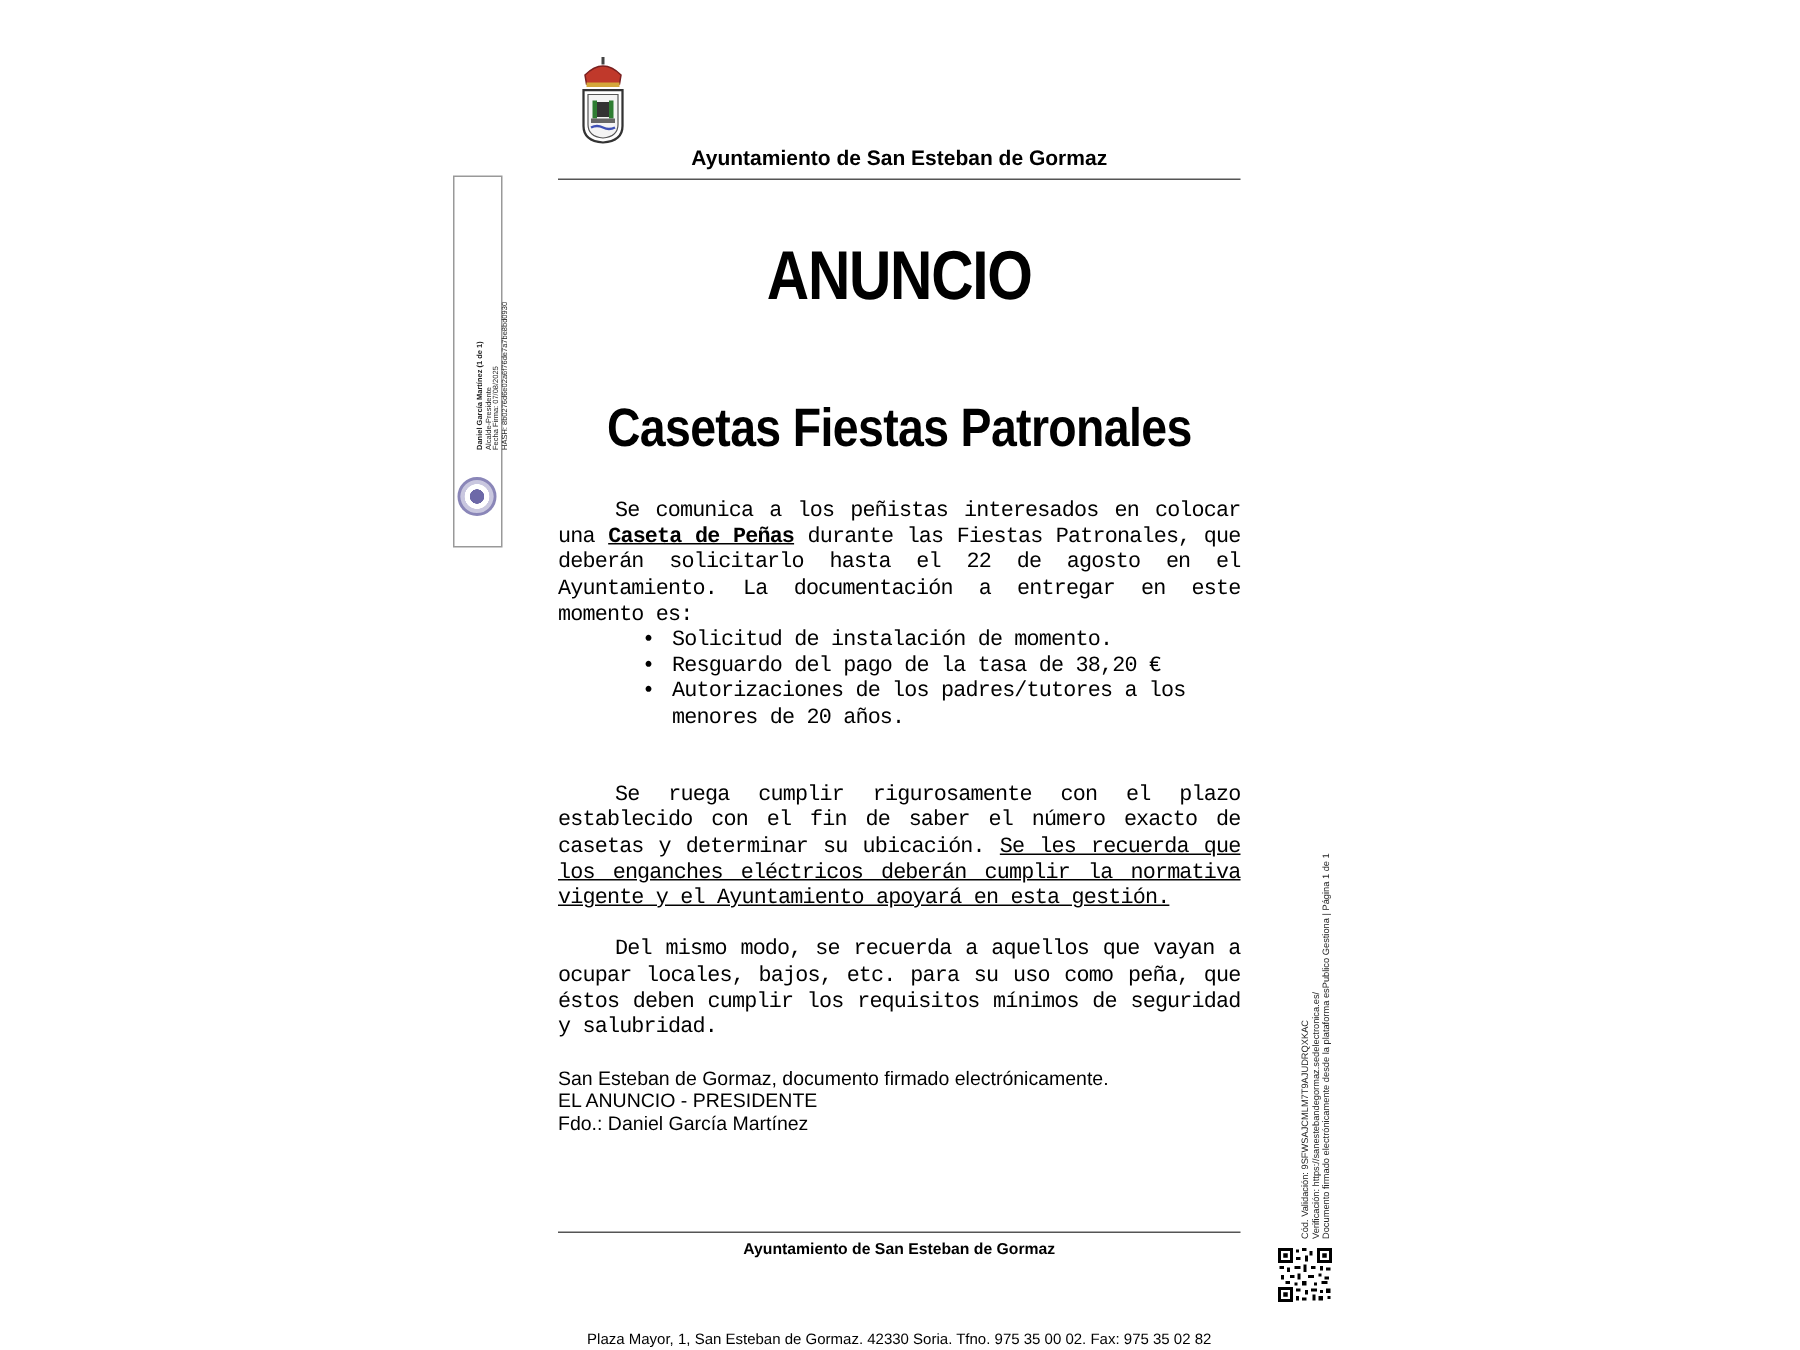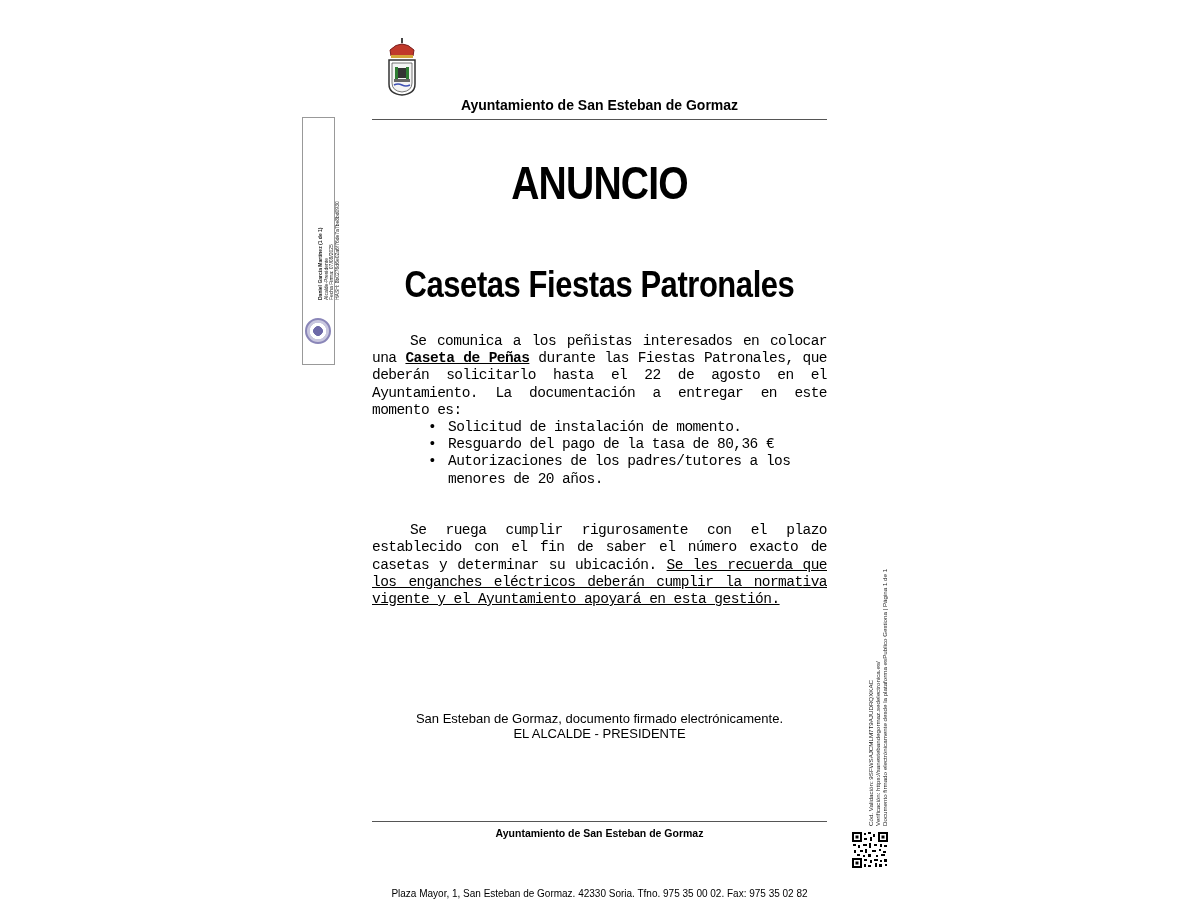--- a/index.html
+++ b/index.html
@@ -11,21 +11,21 @@
   .title-sub { position: absolute; left: 372px; top: 264px; width: 455px; text-align: center; font-weight: bold; font-size: 36px; letter-spacing: -0.5px; transform: scaleX(0.86); }
   .body { position: absolute; left: 372px; top: 333px; width: 455px; font-family: Liberation Mono, monospace; font-size: 14.5px; line-height: 17.2px; }
   .body p { margin: 0; text-align: justify; letter-spacing: -0.55px; }
   .indent { text-indent: 38px; }
   .gap { height: 17.2px; }
   ul { margin: 0; padding-left: 76px; list-style: none; }
   ul li { position: relative; letter-spacing: -0.55px; }
   ul li .bullet { position: absolute; left: -20px; top: 0; }
   .u { text-decoration: underline; }
   .bu { text-decoration: underline; font-weight: bold; }
-  .sign { position: absolute; left: 372px; top: 711px; width: 455px; text-align: center; font-size: 13px; line-height: 15px; }
+  .sign { position: absolute; left: 372px; top: 711px; width: 455px; text-align: left; font-size: 13px; line-height: 15px; }
   .footer-title { position: absolute; left: 372px; top: 827px; width: 455px; text-align: center; font-weight: bold; font-size: 10.5px; }
   .footer-addr { position: absolute; left: 372px; top: 888px; width: 455px; text-align: center; font-size: 10px; }
   .stamp-box { position: absolute; left: 302px; top: 117px; width: 31px; height: 246px; border: 1px solid #999; }
   .stamp-text { position: absolute; left: 318px; top: 300px; transform-origin: 0 0; transform: rotate(-90deg); font-size: 5px; line-height: 5.6px; white-space: nowrap; color: #222; }
   .seal { position: absolute; left: 305px; top: 318px; width: 26px; height: 26px; border-radius: 50%; border: 2px solid #8a86b8; box-sizing: border-box; background: radial-gradient(circle, #6d69a8 30%, #ffffff 32%, #ffffff 52%, #c9c7df 54%); }
   .verif-text { position: absolute; left: 868px; top: 826px; transform-origin: 0 0; transform: rotate(-90deg); font-size: 6.2px; line-height: 6.8px; white-space: nowrap; color: #222; }
   .qr { position: absolute; left: 852px; top: 832px; width: 36px; height: 36px; }
 </style>
 </head>
 <body>
@@ -46,32 +46,34 @@
 <div class="header-title">Ayuntamiento de San Esteban de Gormaz</div>
 <div class="rule" style="top:119px;"></div>
 
 <div class="title-main">ANUNCIO</div>
 <div class="title-sub">Casetas Fiestas Patronales</div>
 
 <div class="body">
   <p class="indent"><span>Se comunica a los peñistas interesados en colocar una </span><span class="bu">Caseta de Peñas</span><span> durante las Fiestas Patronales, que deberán solicitarlo hasta el 22 de agosto en el Ayuntamiento. La documentación a entregar en este momento es:</span></p>
   <ul>
     <li><span class="bullet">•</span><span>Solicitud de instalación de momento.</span></li>
-    <li><span class="bullet">•</span><span>Resguardo del pago de la tasa de 80,36 €</span></li>
+    <li><span class="bullet">•</span><span>Resguardo del pago de la tasa de 38,20 €</span></li>
     <li><span class="bullet">•</span><span>Autorizaciones de los padres/tutores a los menores de 20 años.</span></li>
   </ul>
   <div class="gap"></div>
   <div class="gap"></div>
   <p class="indent"><span>Se ruega cumplir rigurosamente con el plazo establecido con el fin de saber el número exacto de casetas y determinar su ubicación. </span><span class="u">Se les recuerda que los enganches eléctricos deberán cumplir la normativa vigente y el Ayuntamiento apoyará en esta gestión. </span></p>
   <div class="gap"></div>
+  <p class="indent">Del mismo modo, se recuerda a aquellos que vayan a ocupar locales, bajos, etc. para su uso como peña, que éstos deben cumplir los requisitos mínimos de seguridad y salubridad.</p>
 </div>
 
 <div class="sign">
   <div>San Esteban de Gormaz, documento firmado electrónicamente.</div>
-  <div>EL ALCALDE - PRESIDENTE</div>
+  <div>EL ANUNCIO - PRESIDENTE</div>
+  <div>Fdo.: Daniel García Martínez</div>
 </div>
 
 <div class="rule" style="top:821px;"></div>
 <div class="footer-title">Ayuntamiento de San Esteban de Gormaz</div>
 <div class="footer-addr">Plaza Mayor, 1, San Esteban de Gormaz. 42330 Soria. Tfno. 975 35 00 02. Fax: 975 35 02 82</div>
 
 <div class="stamp-box"></div>
 <div class="stamp-text">
   <div style="font-weight:bold;">Daniel García Martínez (1 de 1)</div>
   <div>Alcalde-Presidente</div>

